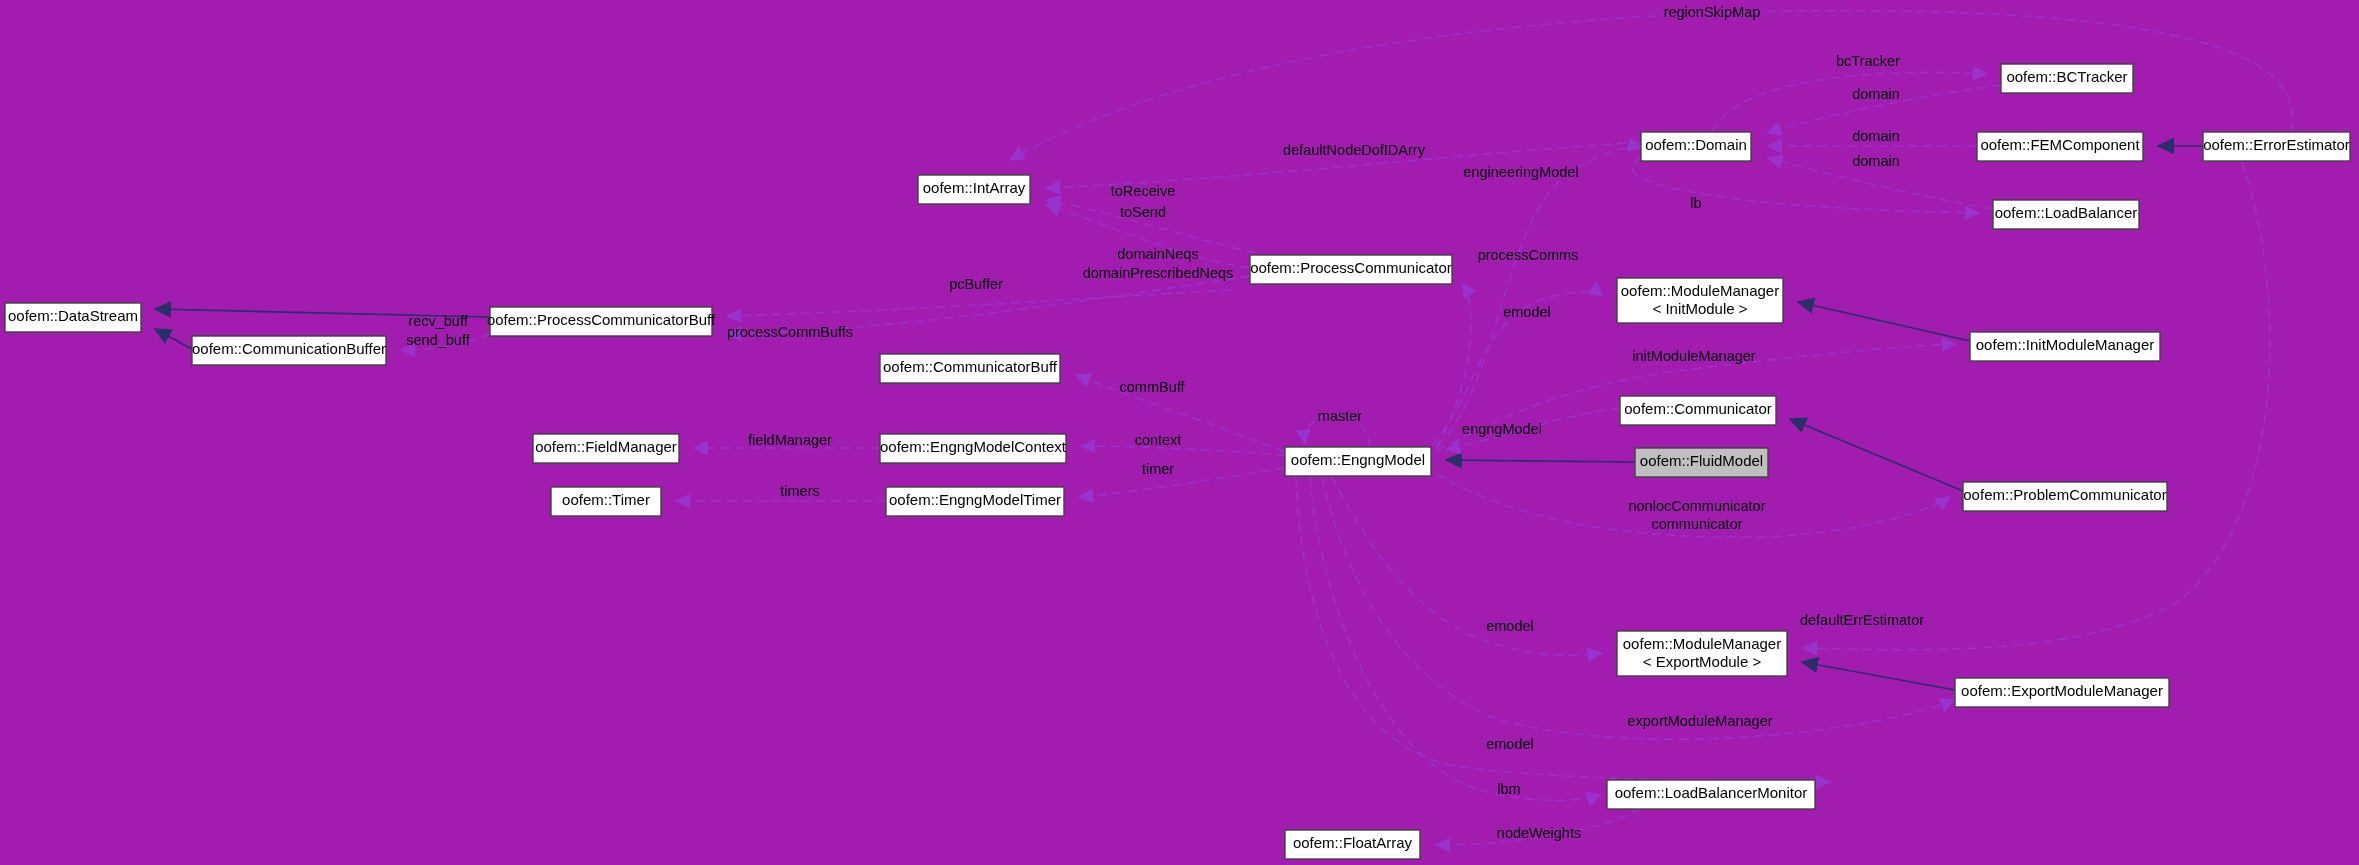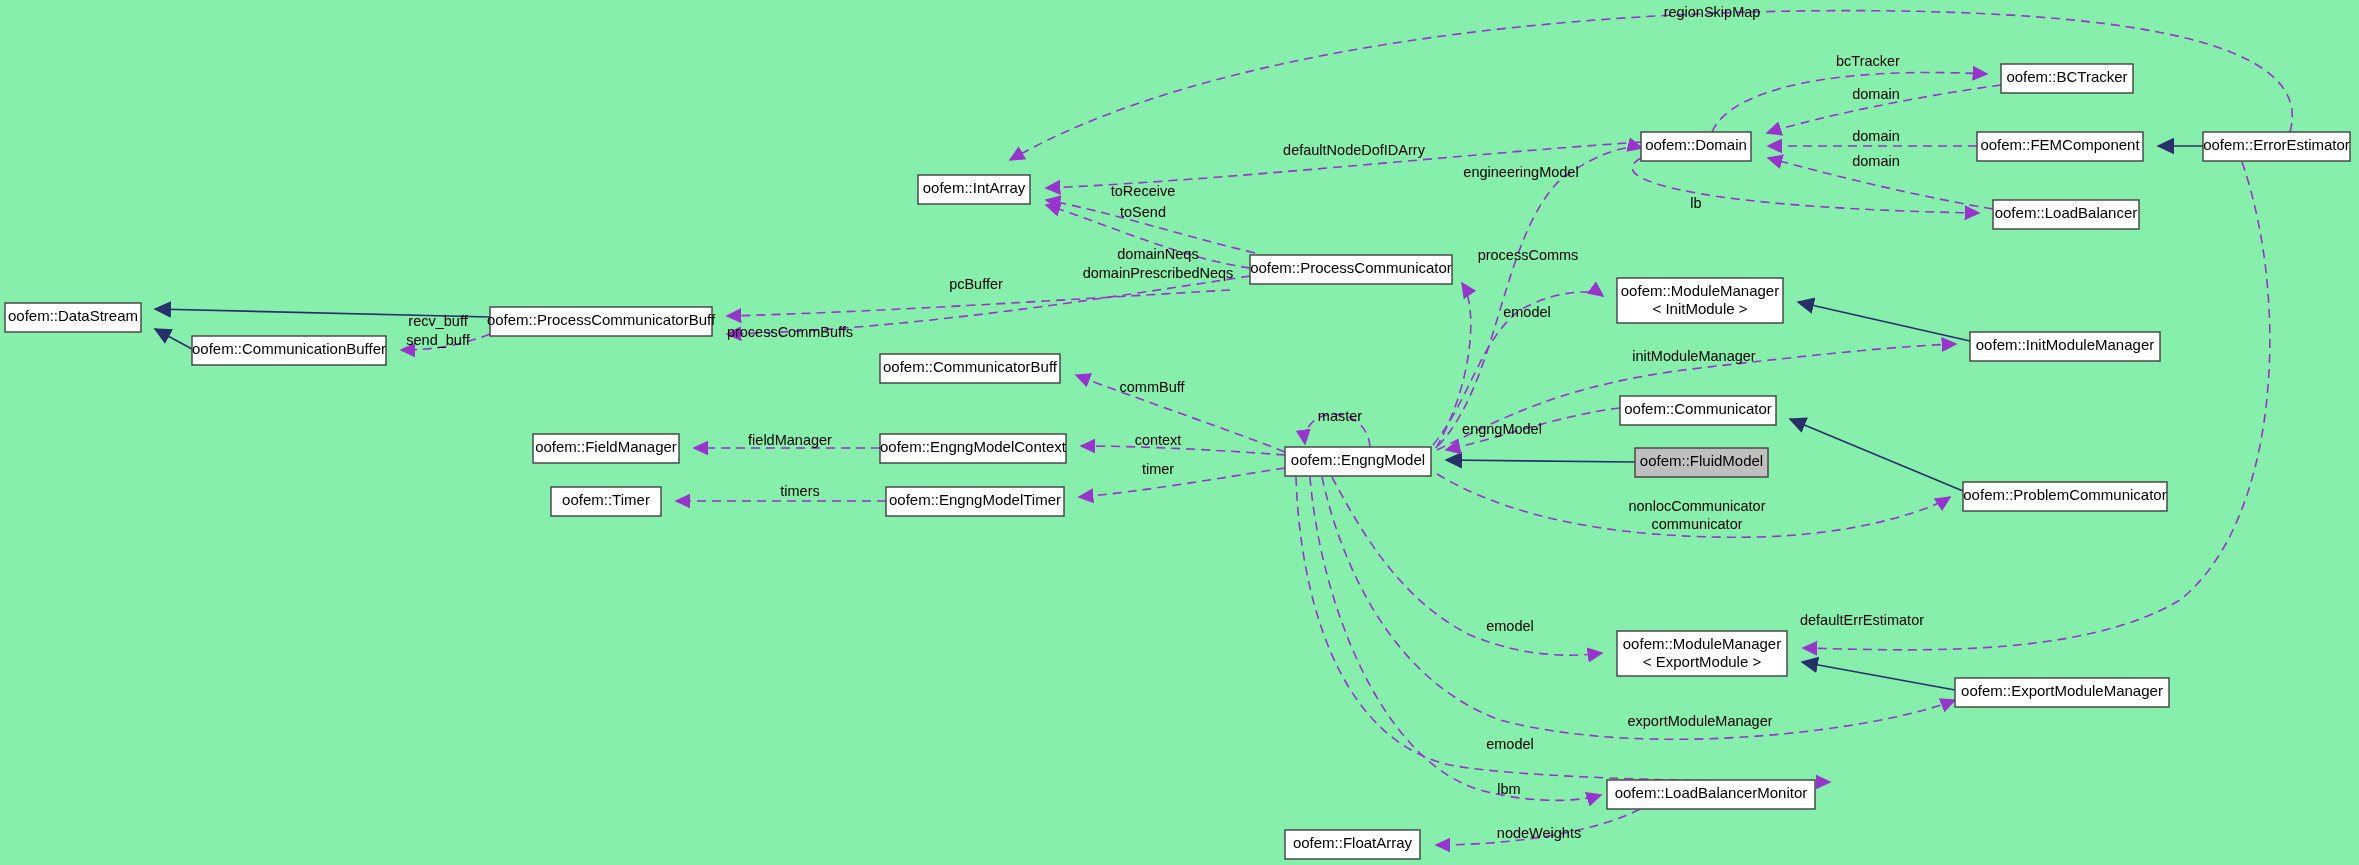--- a/index.html
+++ b/index.html
@@ -1,17 +1,17 @@
 <!DOCTYPE html>
 <html><head>
 <meta charset="utf-8">
 <style>
   html,body{margin:0;padding:0;background:#ffffff;}
   body{font-family:"Liberation Sans","DejaVu Sans",sans-serif;}
-  #diagram-root{position:relative;width:2359px;height:865px;background:#86efac;overflow:hidden;}
+  #diagram-root{position:relative;width:2359px;height:865px;background:#a21caf;overflow:hidden;}
   svg#graph{position:absolute;left:0;top:0;width:2359px;height:865px;}
   .node-rect{fill:#ffffff;stroke:#404040;stroke-width:1.4;}
   .node-rect.highlight{fill:#bfbfbf;}
   .node-label{font-family:"Liberation Sans","DejaVu Sans",sans-serif;font-size:15px;fill:#000000;text-anchor:middle;dominant-baseline:middle;}
   .edge-usage{stroke:#9a32cd;stroke-width:1.6;stroke-dasharray:9 6;fill:none;}
   .edge-inherit{stroke:#27306b;stroke-width:1.6;fill:none;}
   .edge-label{font-family:"Liberation Sans","DejaVu Sans",sans-serif;font-size:14.5px;fill:#000000;text-anchor:middle;dominant-baseline:middle;}
   .arrow-usage{fill:#9a32cd;}
   .arrow-inherit{fill:#27306b;}
 </style>

